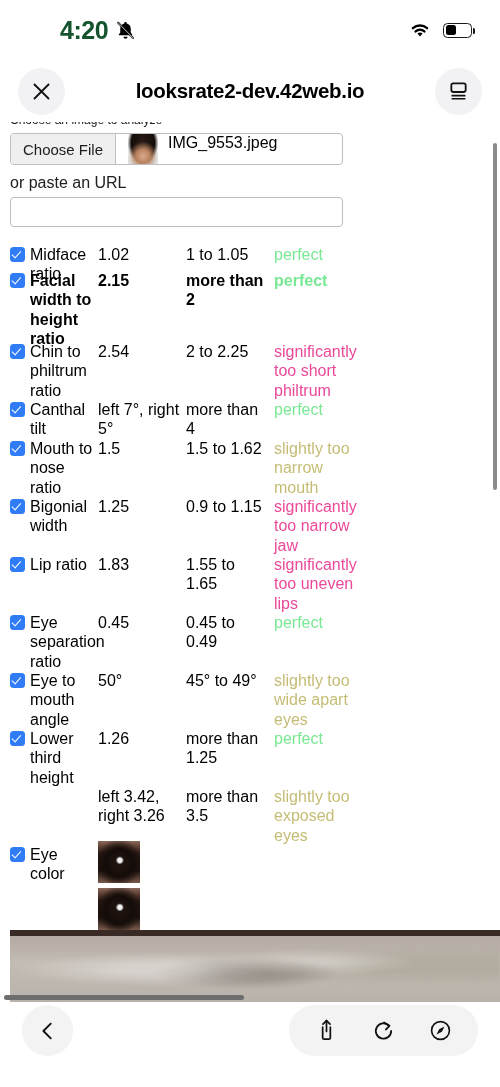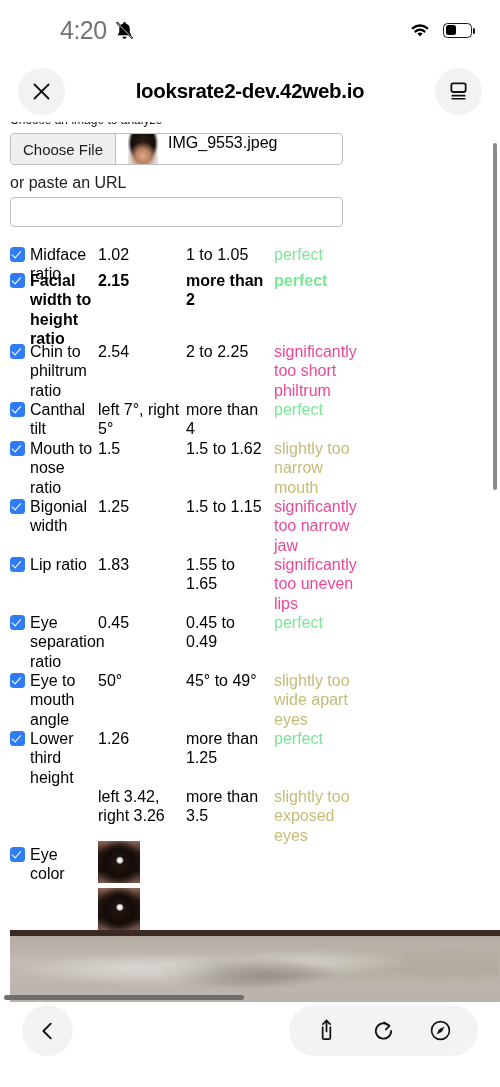--- a/index.html
+++ b/index.html
@@ -11,21 +11,21 @@
   }
   #root { position: relative; width: 500px; height: 1087px; background:#fff; }
 
   
   .statusbar {
     position: absolute; top: 0; left: 0; width: 500px; height: 60px;
     display: flex; align-items: center; justify-content: space-between;
     padding: 0 28px 0 60px;
   }
   .sb-left { display: flex; align-items: center; gap: 7px; }
-  .sb-time { font-size: 25px; font-weight: 400; letter-spacing: -0.5px; color: #737373; }
+  .sb-time { font-size: 25px; font-weight: 700; letter-spacing: -0.5px; color: #14532d; }
   .sb-right { display: flex; align-items: center; gap: 12px; }
   .battery {
     width: 29px; height: 15px; border: 1.6px solid #1a1a1a; border-radius: 4.5px;
     position: relative; display: flex; align-items: center; padding: 1.6px;
   }
   .battery::after {
     content:""; position:absolute; right:-3.6px; top:4.5px;
     width:2px; height:6px; background:#1a1a1a; border-radius:0 1.5px 1.5px 0;
   }
   .battery-fill { height: 100%; background: #000; border-radius: 2.5px; }
@@ -270,21 +270,21 @@
         <div class="cell c3" style="top:5px;">1.5 to 1.62</div>
         <div class="cell c4 st-slight" style="top:5px;">slightly too narrow mouth</div>
       </div>
 
       <div class="trow" style="height:58px; top:252px; position:absolute;">
         <div class="cell c1" style="top:5px;">
           <span class="chk"></span>
           <span>Bigonial width</span>
         </div>
         <div class="cell c2" style="top:5px;">1.25</div>
-        <div class="cell c3" style="top:5px;">1.5 to 1.15</div>
+        <div class="cell c3" style="top:5px;">0.9 to 1.15</div>
         <div class="cell c4 st-signif" style="top:5px;">significantly too narrow jaw</div>
       </div>
 
       <div class="trow" style="height:58px; top:310px; position:absolute;">
         <div class="cell c1" style="top:5px;">
           <span class="chk"></span>
           <span>Lip ratio</span>
         </div>
         <div class="cell c2" style="top:5px;">1.83</div>
         <div class="cell c3" style="top:5px;">1.55 to 1.65</div>

